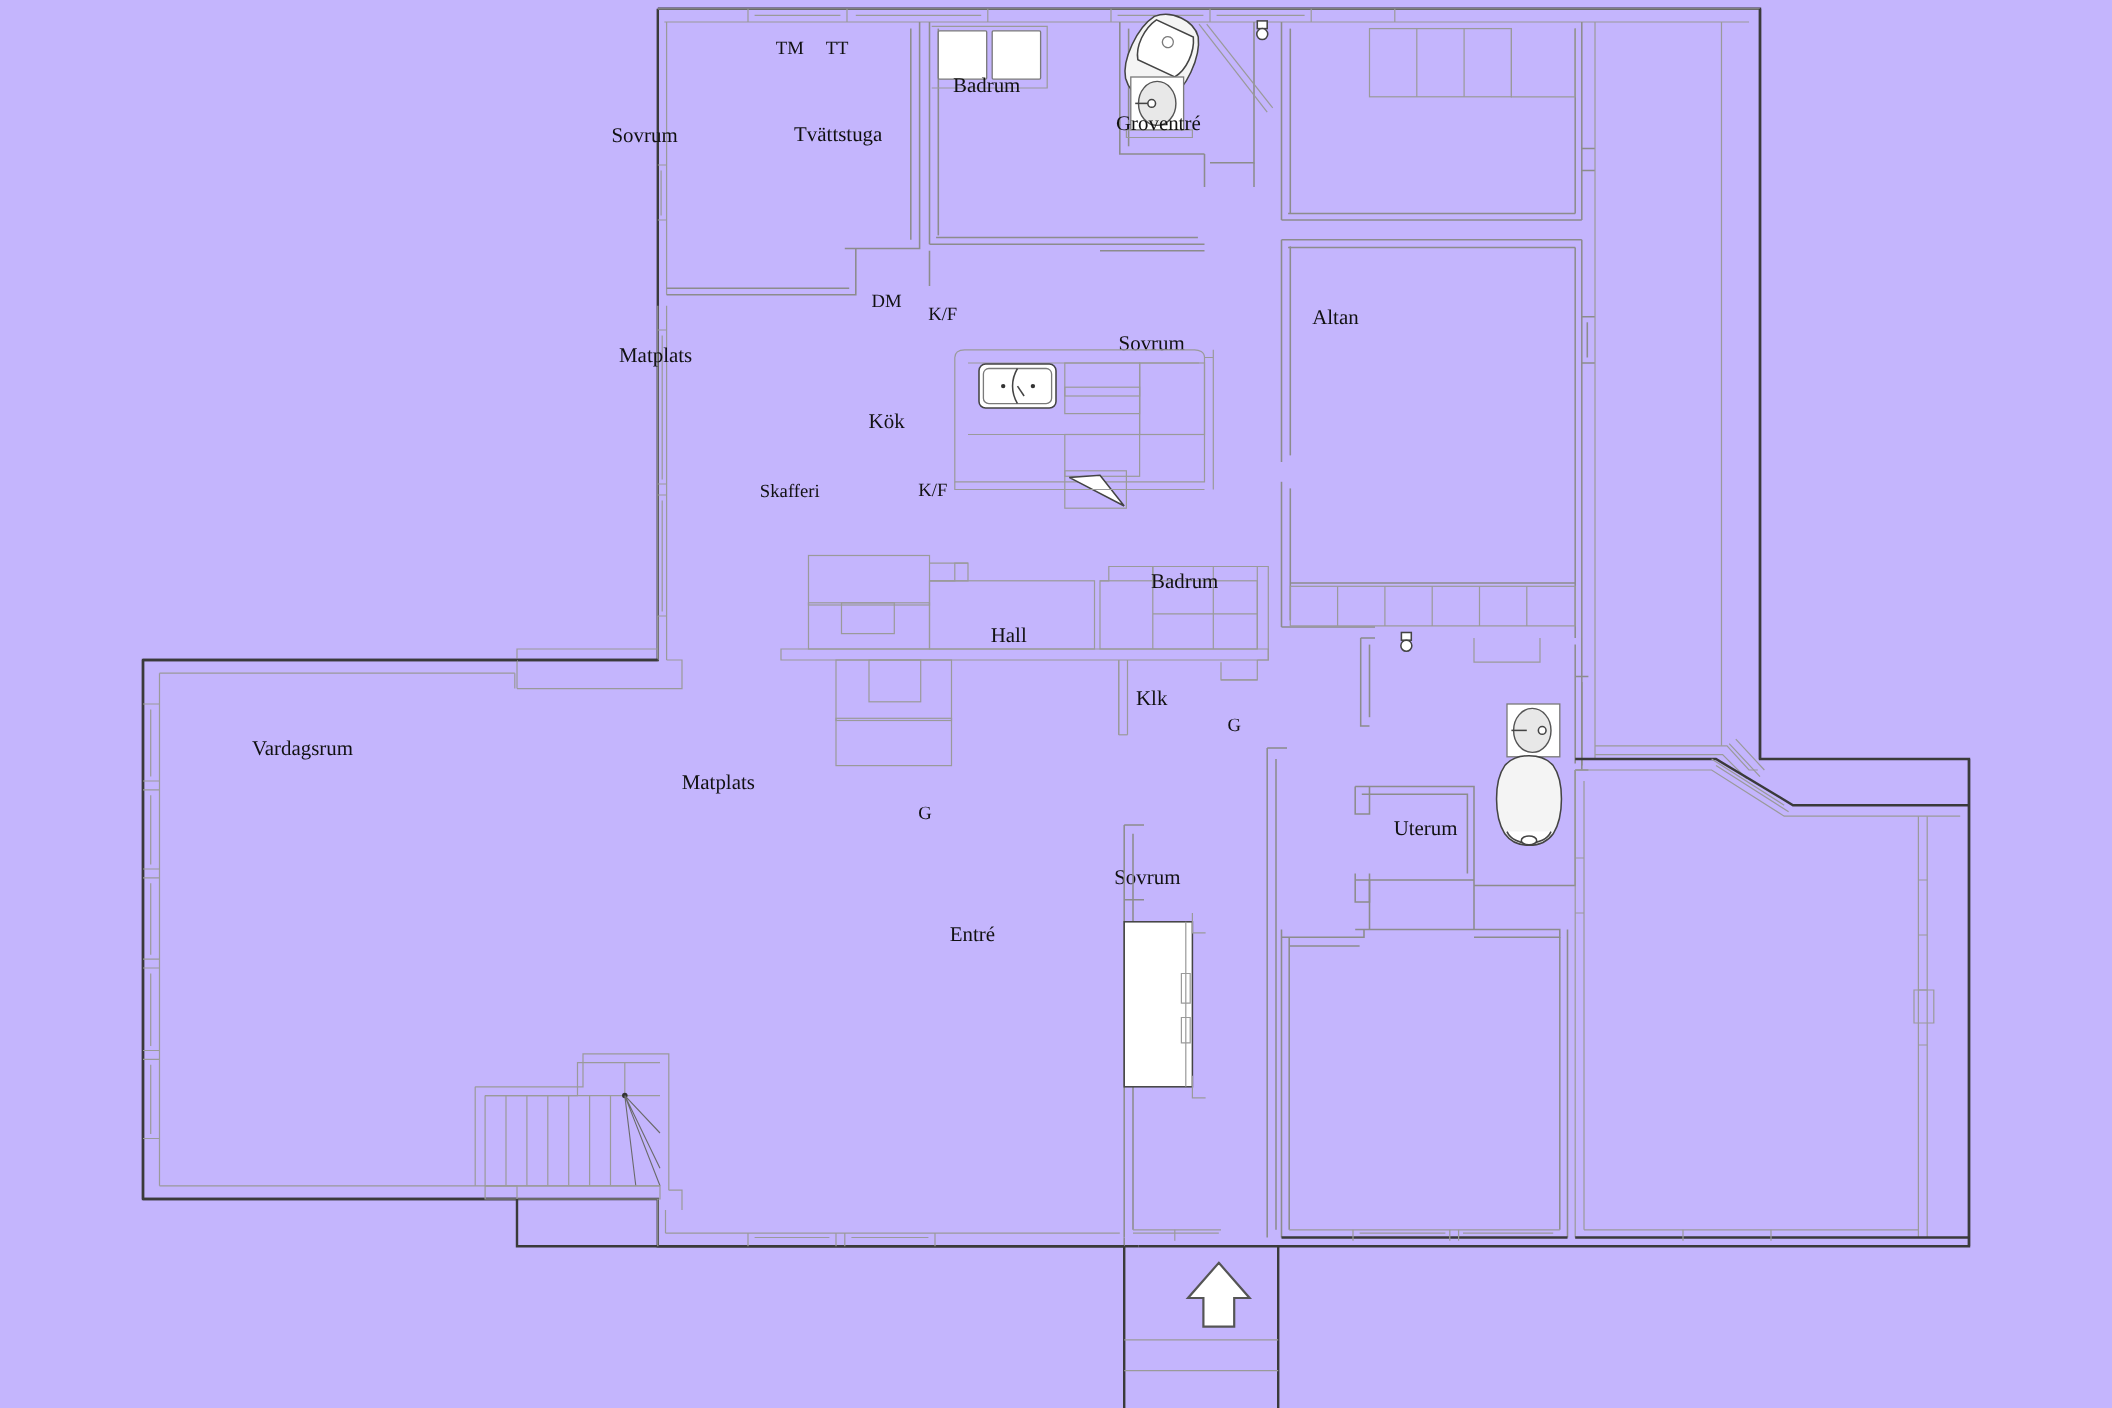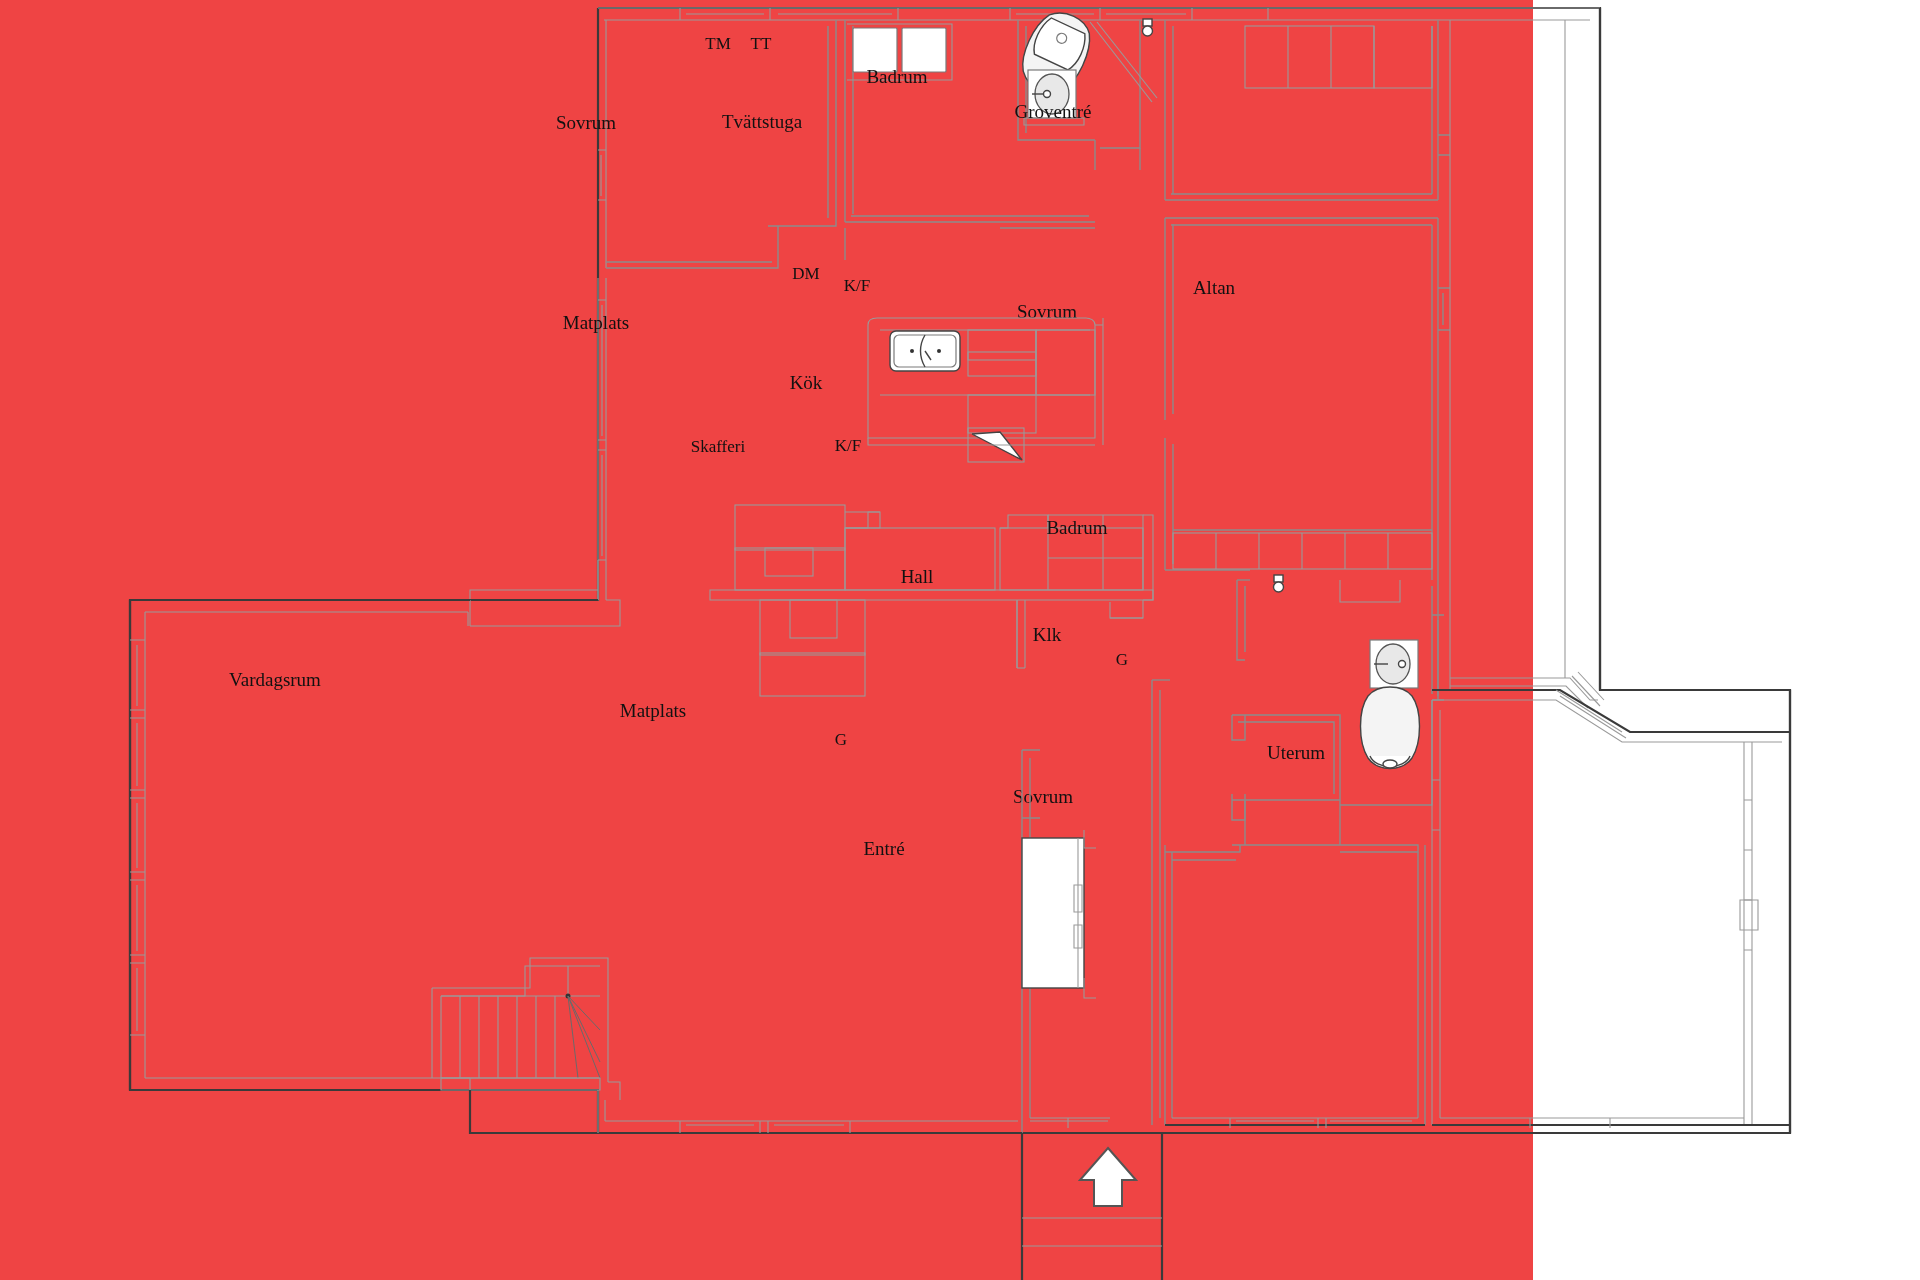--- a/index.html
+++ b/index.html
@@ -1,19 +1,19 @@
 <!DOCTYPE html>
 <html><head>
 <meta charset="utf-8">
 <title>Floor Plan</title>
 <style>
   html,body{margin:0;padding:0;background:#ffffff;}
   body{width:1920px;height:1280px;overflow:hidden;
        font-family:"Liberation Serif","DejaVu Serif",serif;}
-  #plan-root{position:relative;width:1533px;height:1280px;background:#ef4444;}
+  #plan-root{position:relative;width:1920px;height:1280px;background:#c4b5fd;}
   svg#floorplan{position:absolute;left:0;top:0;width:1920px;height:1280px;display:block;}
   .room-label{font-family:"Liberation Serif","DejaVu Serif",serif;
               font-size:19px;fill:#111111;text-anchor:middle;dominant-baseline:middle;}
   .appl-label{font-family:"Liberation Serif","DejaVu Serif",serif;
               font-size:17px;fill:#111111;text-anchor:middle;dominant-baseline:middle;}
   .small-label{font-family:"Liberation Serif","DejaVu Serif",serif;
               font-size:17px;fill:#111111;text-anchor:middle;dominant-baseline:middle;}
   .wall-out{fill:none;stroke:#3a3a3a;stroke-width:2.2;}
   .wall-in{fill:none;stroke:#8c8c8c;stroke-width:1.4;}
   .wall-thin{fill:none;stroke:#9a9a9a;stroke-width:1.1;}

